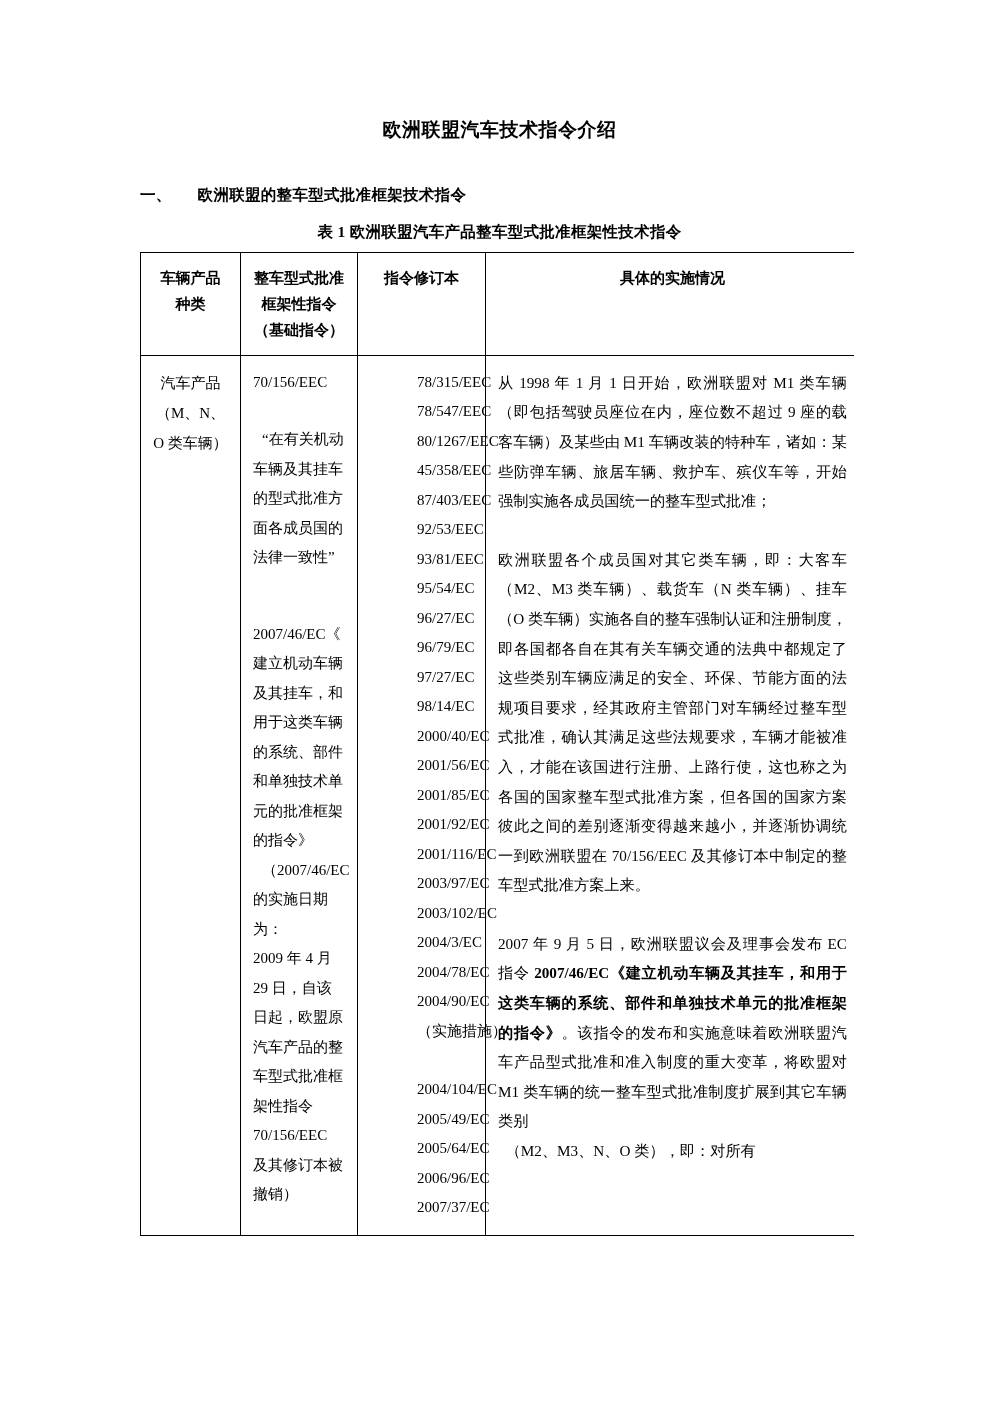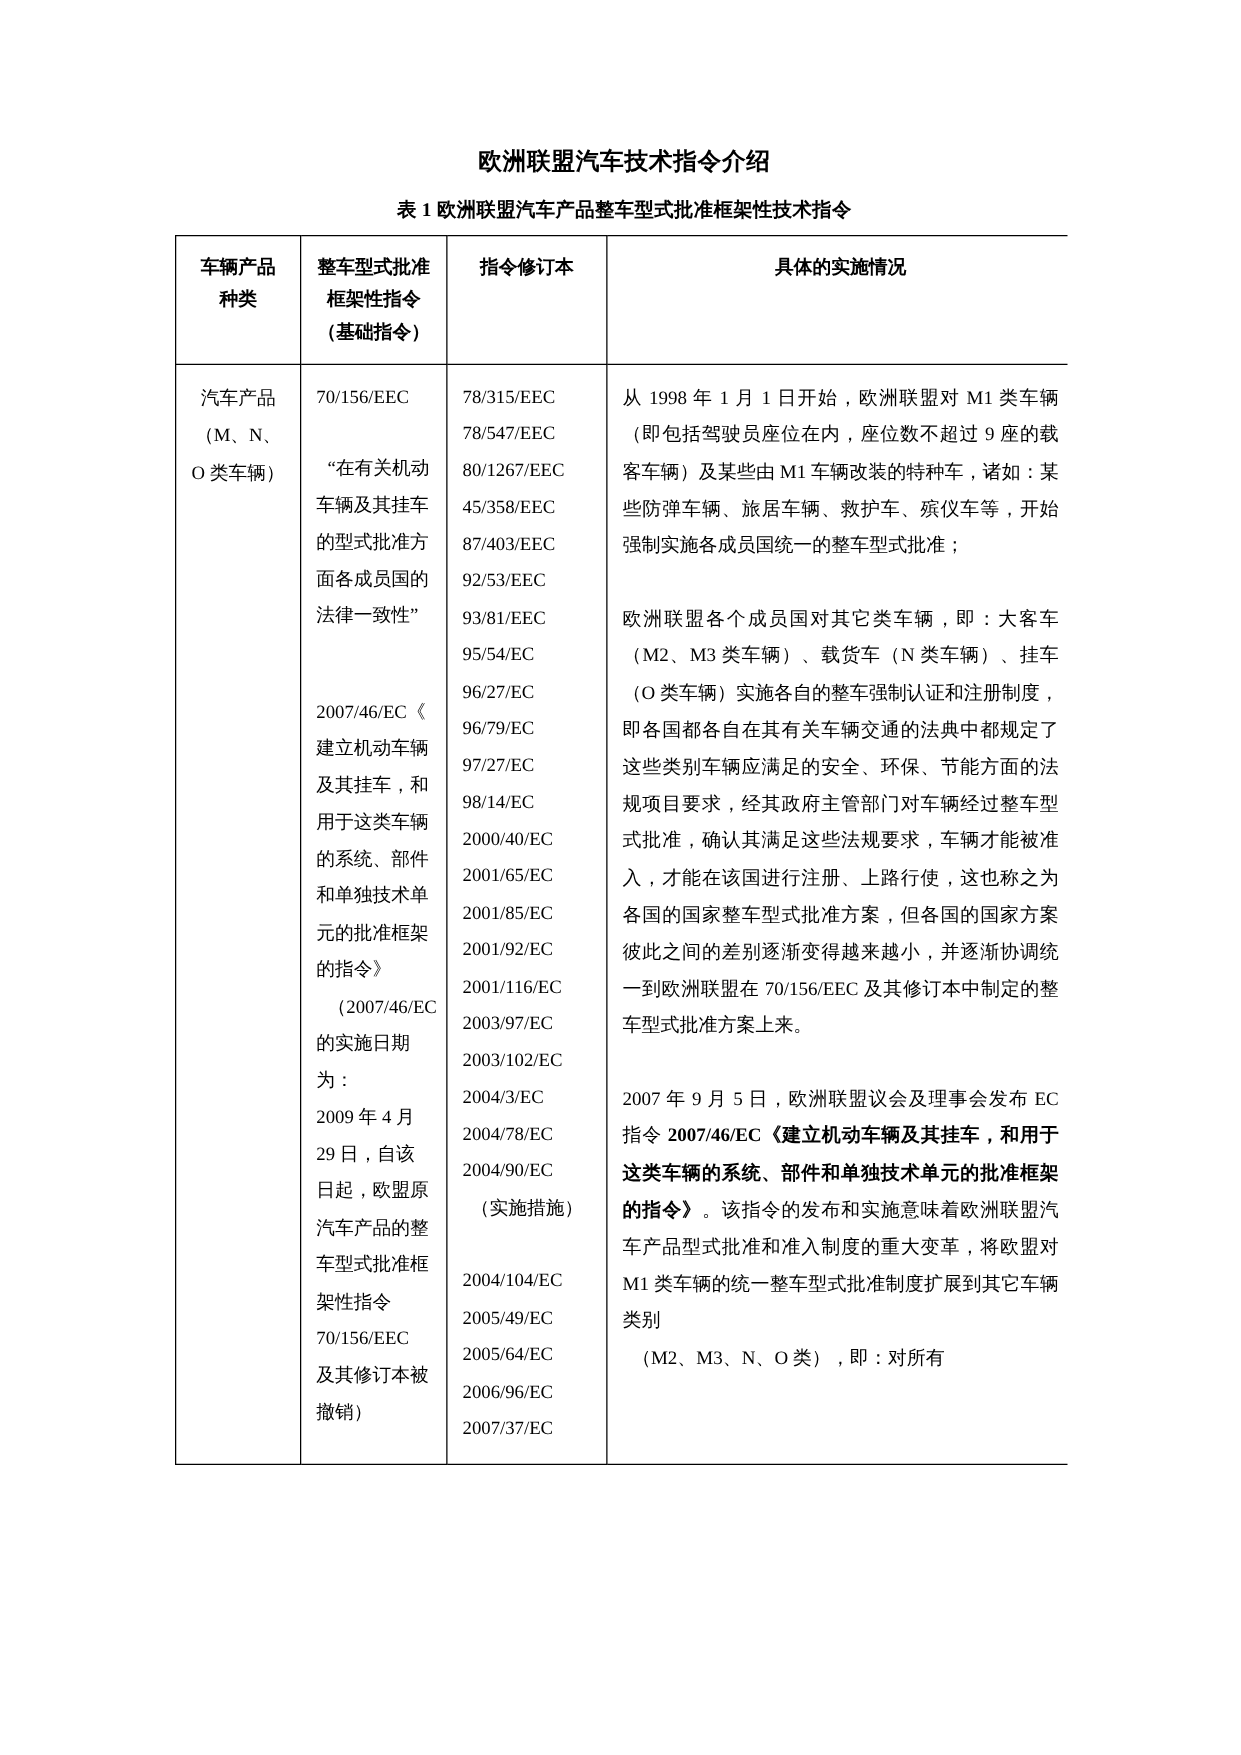--- a/index.html
+++ b/index.html
@@ -111,21 +111,21 @@
   .fw-block { margin: 0; }
   .fw-gap-lg { height: 47px; }
   .fw-gap-md { height: 28px; }
   .fw-indent { text-indent: 0.6em; }
 
   td.cell-revisions {
     font-size: 15px;
     line-height: 29.5px;
     padding: 6px 5px 6px 8px;
   }
-  .rev-line { white-space: nowrap; }
+  .rev-line { white-space: nowrap; margin-left: 47px; }
   .rev-note { text-align: center; }
   .rev-gap { height: 29px; }
 
   td.cell-detail {
     font-size: 15.2px;
     line-height: 29.6px;
     padding: 6px 7px 6px 8px;
     text-align: justify;
     text-justify: inter-ideograph;
   }
@@ -135,20 +135,23 @@
   .last-line-indent { text-indent: 0.5em; }
 </style>
 </head>
 <body>
 
 <div class="page">
   <div class="content">
 
     <div class="doc-title">欧洲联盟汽车技术指令介绍</div>
 
+    <div class="section-heading">
+      <span class="num">一、</span><span>欧洲联盟的整车型式批准框架技术指令</span>
+    </div>
 
 
     <div class="table-caption">表 1 欧洲联盟汽车产品整车型式批准框架性技术指令</div>
 
     <table class="main-table">
       <colgroup>
         <col class="col-1">
         <col class="col-2">
         <col class="col-3">
         <col class="col-4">
@@ -220,21 +223,21 @@
             <div class="rev-line">45/358/EEC</div>
             <div class="rev-line">87/403/EEC</div>
             <div class="rev-line">92/53/EEC</div>
             <div class="rev-line">93/81/EEC</div>
             <div class="rev-line">95/54/EC</div>
             <div class="rev-line">96/27/EC</div>
             <div class="rev-line">96/79/EC</div>
             <div class="rev-line">97/27/EC</div>
             <div class="rev-line">98/14/EC</div>
             <div class="rev-line">2000/40/EC</div>
-            <div class="rev-line">2001/65/EC</div>
+            <div class="rev-line">2001/56/EC</div>
             <div class="rev-line">2001/85/EC</div>
             <div class="rev-line">2001/92/EC</div>
             <div class="rev-line">2001/116/EC</div>
             <div class="rev-line">2003/97/EC</div>
             <div class="rev-line">2003/102/EC</div>
             <div class="rev-line">2004/3/EC</div>
             <div class="rev-line">2004/78/EC</div>
             <div class="rev-line">2004/90/EC</div>
             <div class="rev-line rev-note">（实施措施）</div>
             <div class="rev-gap"></div>

